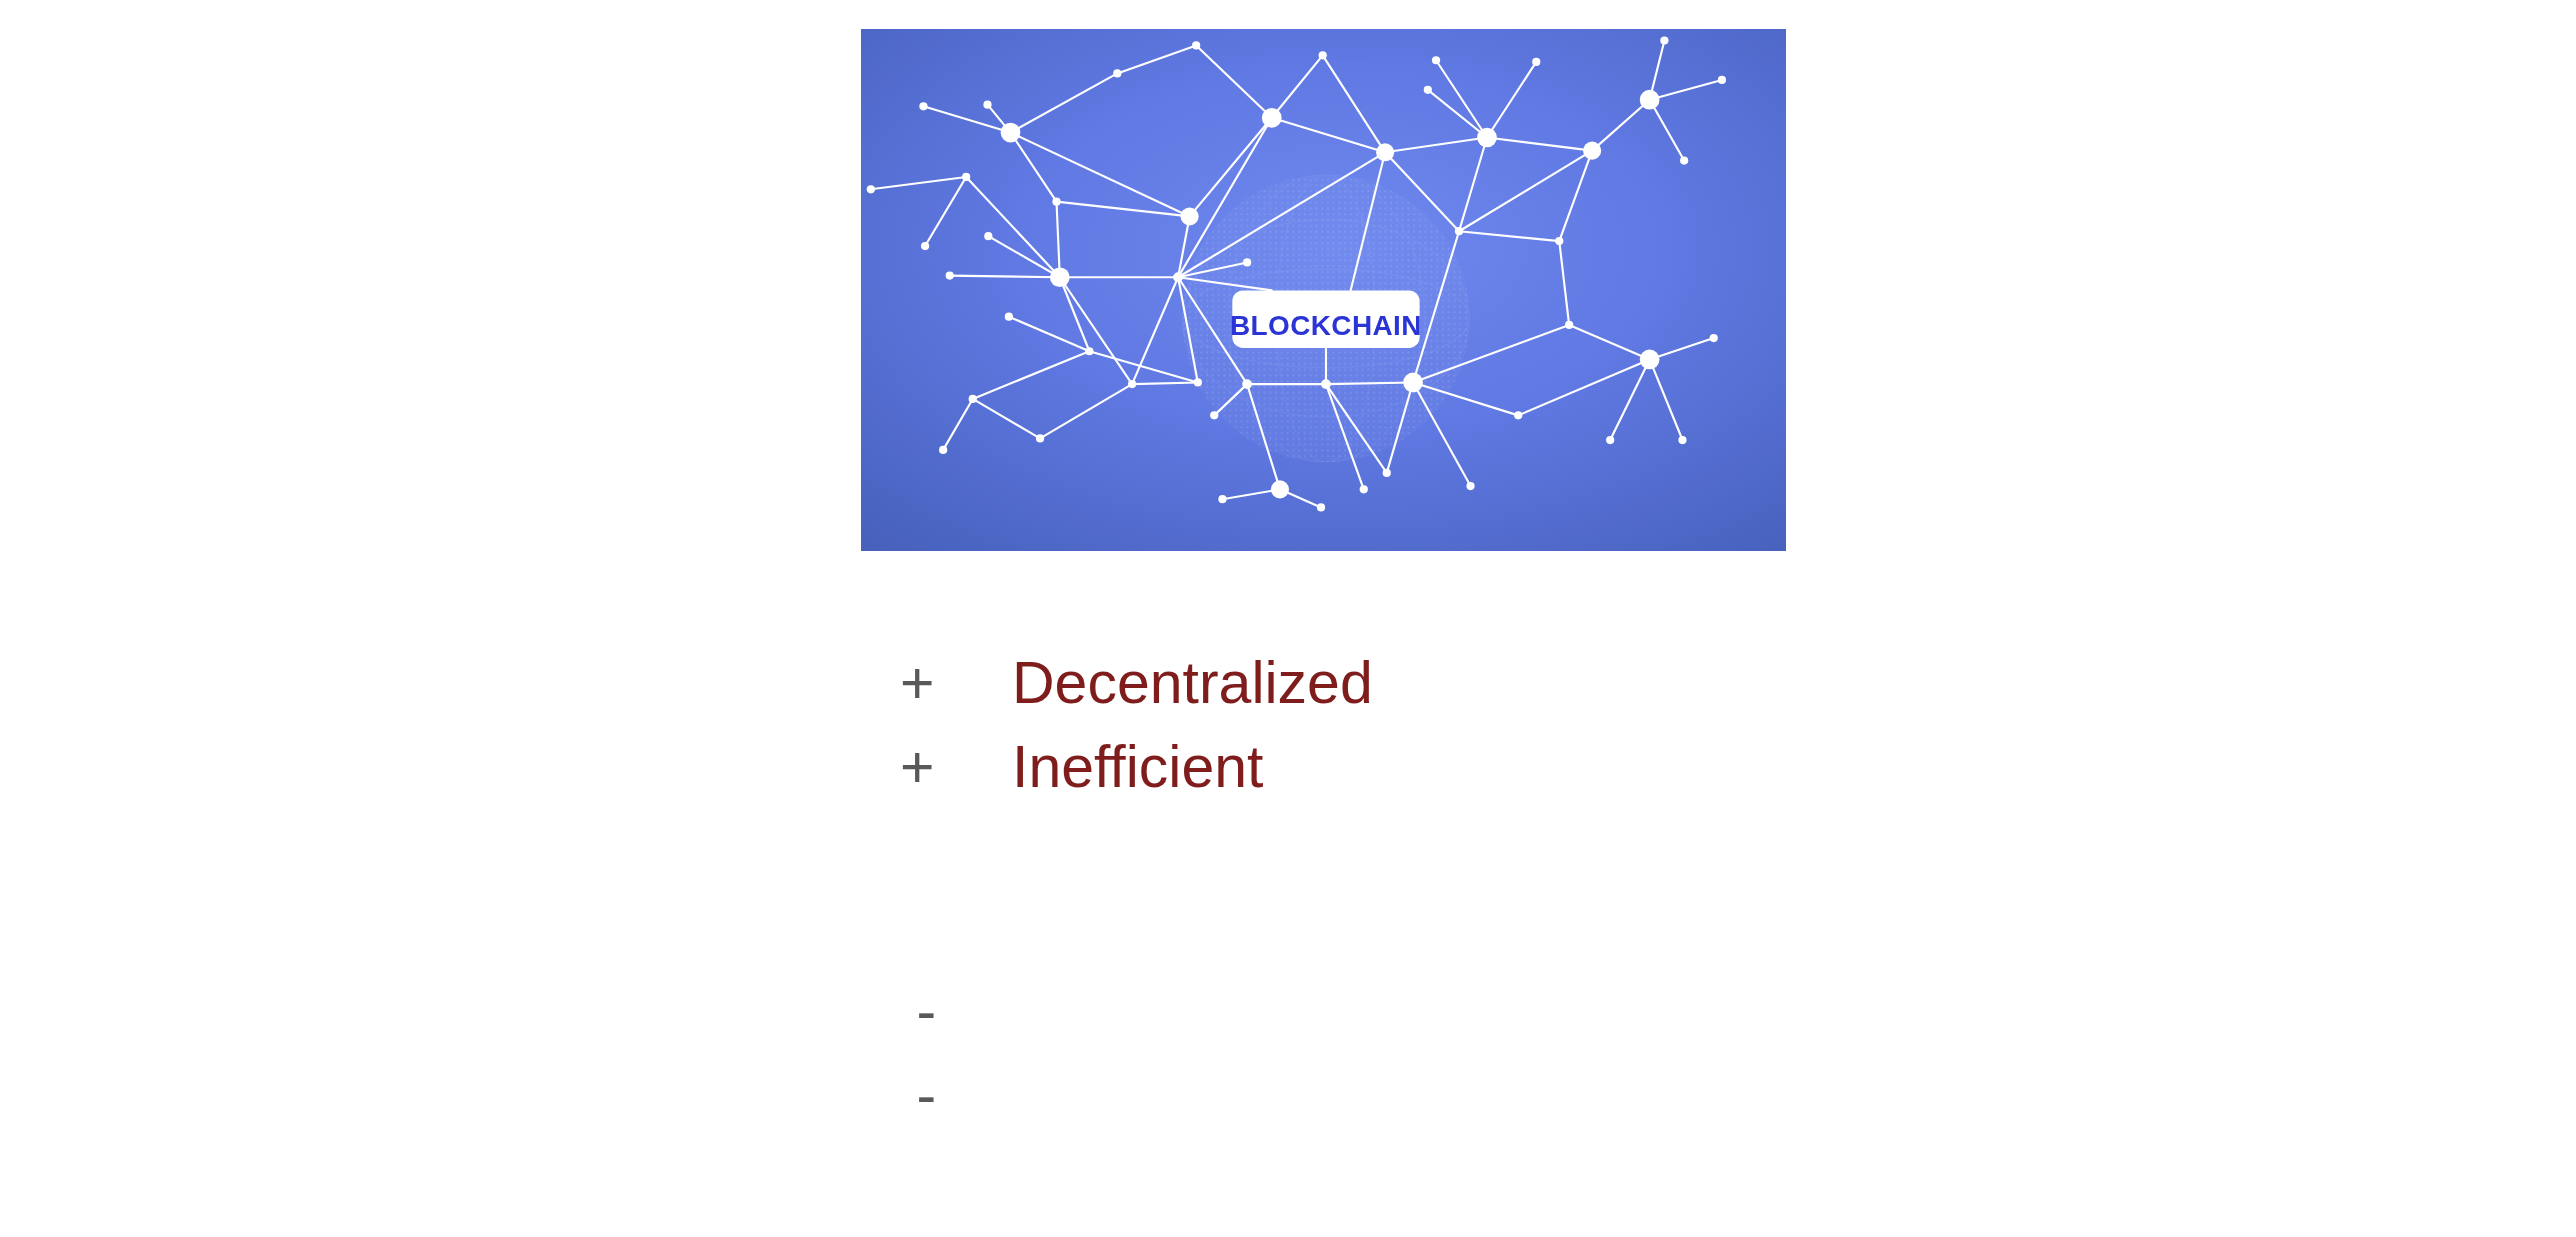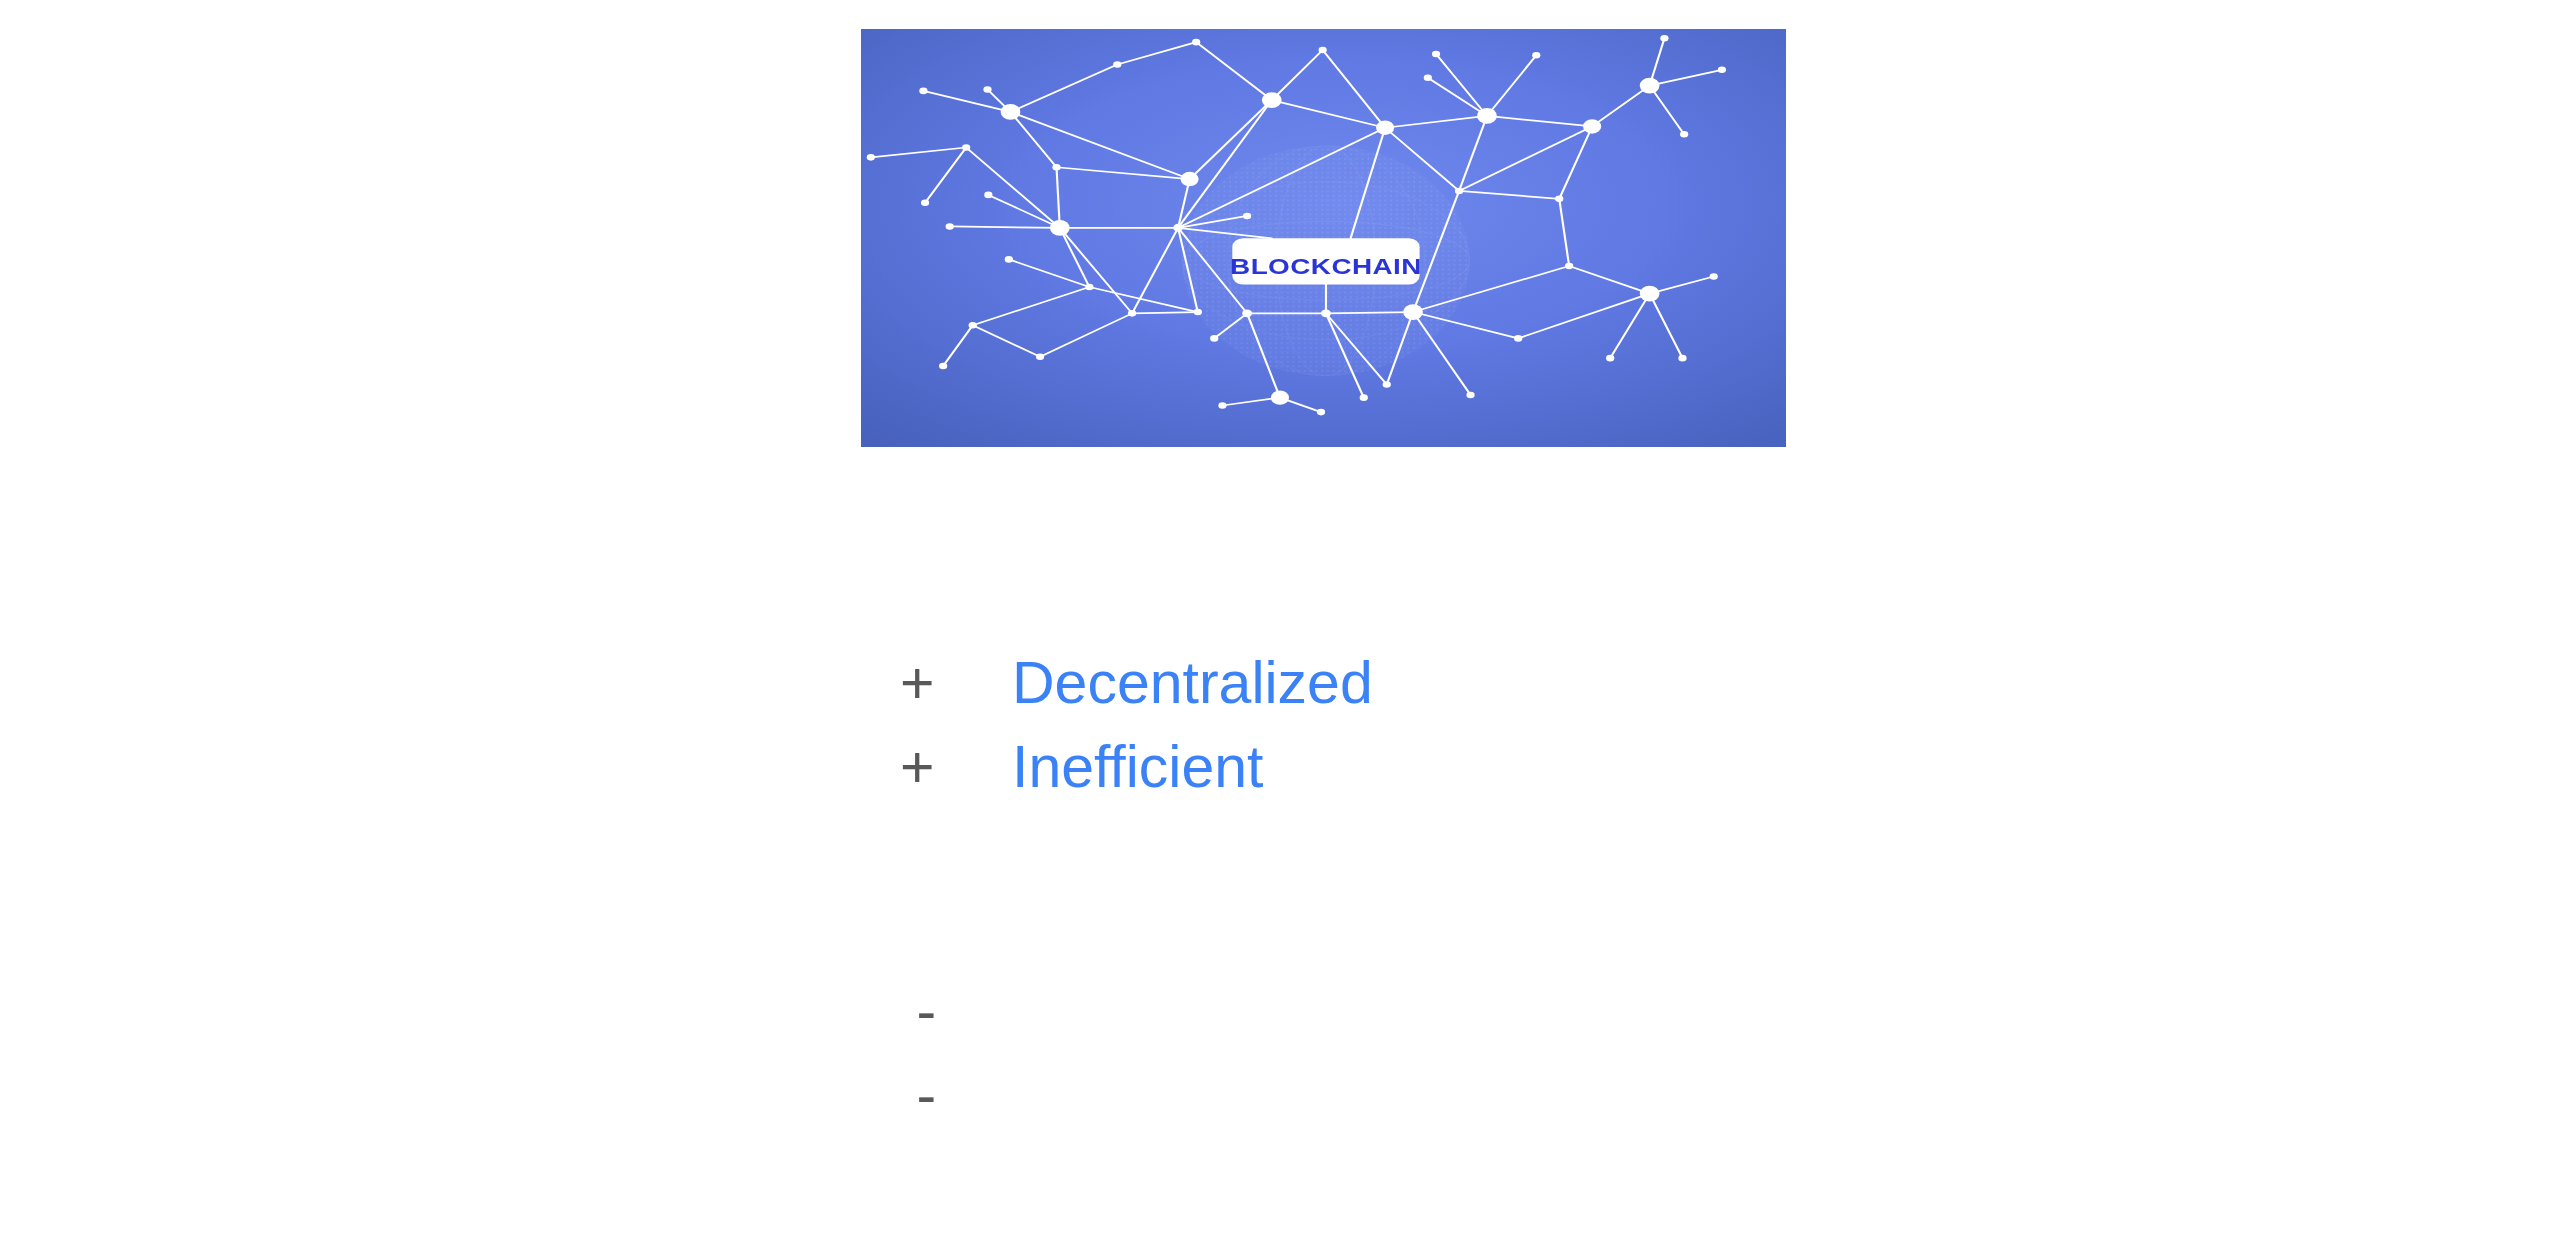--- a/index.html
+++ b/index.html
@@ -14,21 +14,21 @@
     overflow: hidden;
     font-family: "Liberation Sans", sans-serif;
   }
 
   
   #illustration {
     position: absolute;
     left: 861px;
     top: 29px;
     width: 925px;
-    height: 418px;
+    height: 522px;
     overflow: hidden;
   }
   #illustration svg {
     display: block;
     width: 100%;
     height: 100%;
   }
 
   
   .bullet-list {
@@ -51,21 +51,21 @@
     line-height: 1;
     color: #595959;
     text-align: left;
     padding-left: 5px;
     box-sizing: border-box;
   }
   .bullet-mark.minus { padding-left: 21.4px; }
   .bullet-text {
     font-size: 59px;
     line-height: 1;
-    color: #3b82f6;
+    color: #7f1d1d;
     white-space: nowrap;
   }
 </style>
 </head>
 <body>
 
 <div id="illustration">
   <svg viewBox="0 0 1126 635" preserveAspectRatio="none">
     <defs>
       <radialGradient id="bgGrad" cx="52%" cy="42%" r="78%">

